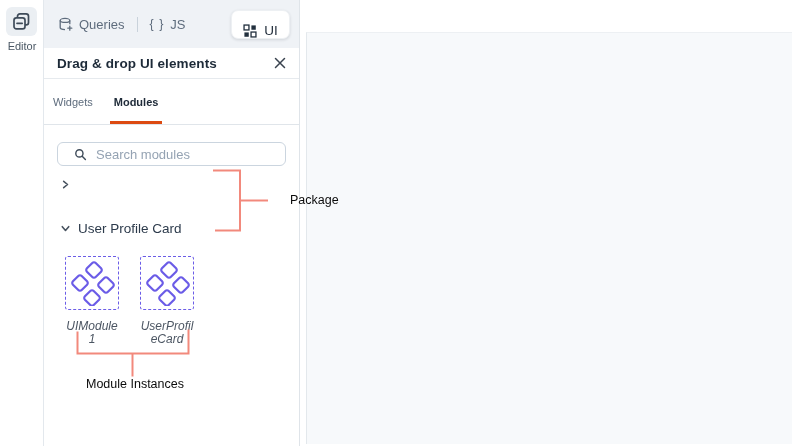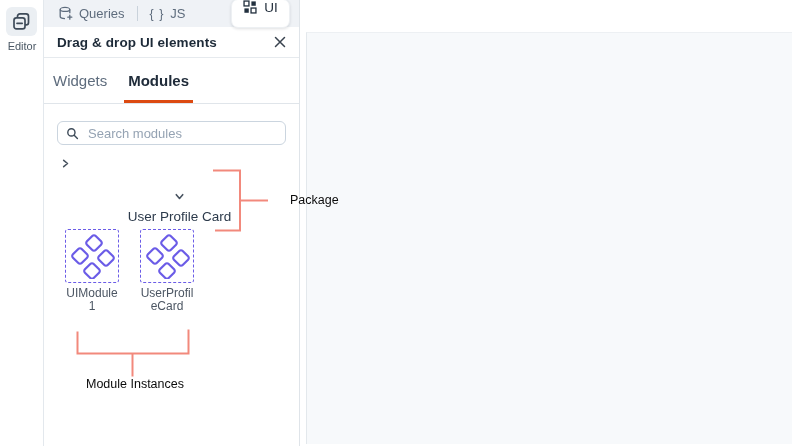--- a/index.html
+++ b/index.html
@@ -26,73 +26,73 @@
   .editor-label {
     position:absolute; top:40px; left:0; width:44px; text-align:center;
     font-size:11px; color:#4A5764;
   }
   
   .panel {
     position:absolute; left:44px; top:0; width:256px; height:446px;
     background:#ffffff; border-right:1px solid #DFE4E9;
   }
   .topbar {
-    height:27px; background:#EFF2F6; display:flex; align-items:center;
+    height:48px; background:#EFF2F6; display:flex; align-items:center;
     padding:0 9px 0 14px;
   }
   .topbar-tab { display:flex; align-items:center; gap:6px; font-size:13px; color:#5E6C7D; cursor:default; }
   .topbar-divider { width:1px; height:15px; background:#C9D2DB; margin:0 12px; }
   .braces { font-size:12.5px; letter-spacing:1px; color:#5E6C7D; }
   .ui-pill {
     margin-left:auto; width:59px; height:29px; background:#ffffff; border-radius:7px;
     border:1px solid #EDF0F3; box-shadow:0 1px 3px rgba(27,38,49,.14);
-    display:flex; align-items:flex-start; justify-content:center; gap:7px;
+    display:flex; align-items:flex-end; justify-content:center; gap:7px;
     color:#1D2937; font-weight:500; font-size:13.5px;
   }
   .panel-header {
     height:31px; display:flex; align-items:center; padding:0 13px;
     border-bottom:1px solid #E6EAEE;
     gap:12px;
   }
   .panel-title { font-size:13.5px; font-weight:700; color:#1D2A38; letter-spacing:.1px; }
   .close-btn { margin-left:auto; display:flex; align-items:center; }
   .panel-tabs {
     height:46px; display:flex; align-items:center; gap:17px; padding-left:7px;
     border-bottom:1px solid #E0E5EA;
   }
   .ptab {
     position:relative; height:100%; display:flex; align-items:center;
-    font-size:15px; font-weight:500; color:#5E6C7D; padding:0 2px;
+    font-size:11px; font-weight:500; color:#5E6C7D; padding:0 2px;
   }
   .ptab.active { color:#202C3A;font-weight:bold; }
   .ptab.active::after {
     content:""; position:absolute; left:-2px; right:-2px; bottom:0;
     height:3px; background:#DC4A11;
   }
   .search-wrap {
     margin:17px 13px 0 13px; height:24px; border:1px solid #CBD5DF; border-radius:6px;
-    display:flex; align-items:center; padding:0 8px; gap:7px; background:#fff;
+    display:flex; align-items:center; padding:0 16px; gap:7px; background:#fff;
   }
   .search-input {
     border:none; outline:none; flex:1; font-size:13px; color:#2B3849;
     background:transparent; font-family:"Liberation Sans", sans-serif; min-width:0;
   }
   .search-input::placeholder { color:#95A3B3; }
   .tree-row {
     display:flex; align-items:center; gap:7px; padding-left:16px; height:20px;
   }
   .tree-row.first { margin-top:8px; }
-  .tree-row.second { margin-top:18px;flex-direction:column; }
+  .tree-row.second { margin-top:24px; }
   .tree-label { font-size:13.5px; font-weight:500; color:#2C3A4B; }
   .cards { display:flex; gap:21px; padding-left:21px; margin-top:18px; }
   .module-card {
     width:54px; height:54px; border:1.6px dashed #6B5CE7; border-radius:3px;
     background:#ffffff; display:flex; align-items:center; justify-content:center;
   }
-  .card-labels { display:flex; gap:21px; padding-left:21px; margin-top:4px; }
+  .card-labels { display:flex; gap:21px; padding-left:21px; margin-top:10px;font-style:italic; }
   .card-label {
     width:54px; text-align:center; font-size:12px; line-height:13px; color:#4C5663;
     overflow-wrap:anywhere; word-break:break-word;
   }
   
   .anno-overlay { position:absolute; left:0; top:0; width:802px; height:446px; pointer-events:none; z-index:5; }
   .anno-label { position:absolute; font-size:12.5px; color:#0B0B0B; z-index:6; }
   .anno-package { left:290px; top:193px; }
   .anno-instances { left:86px; top:377px; }
 </style>

